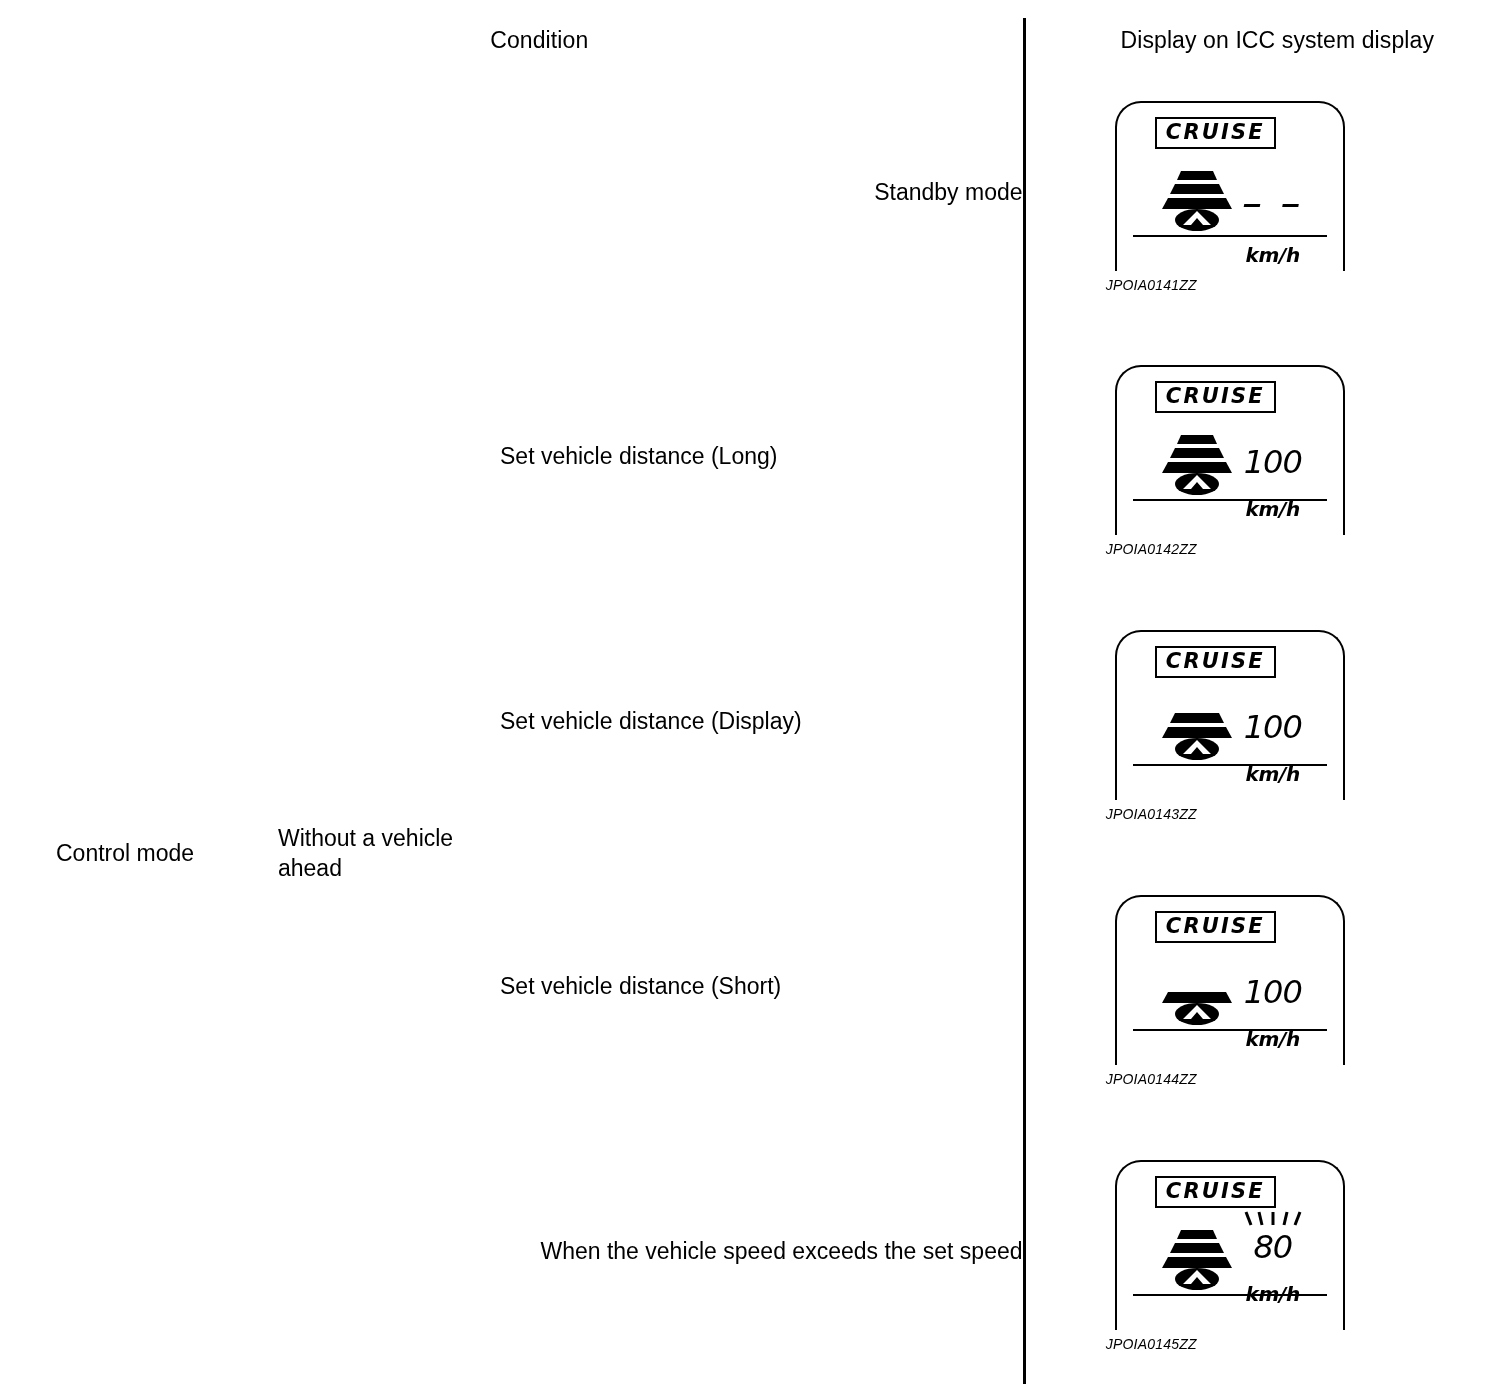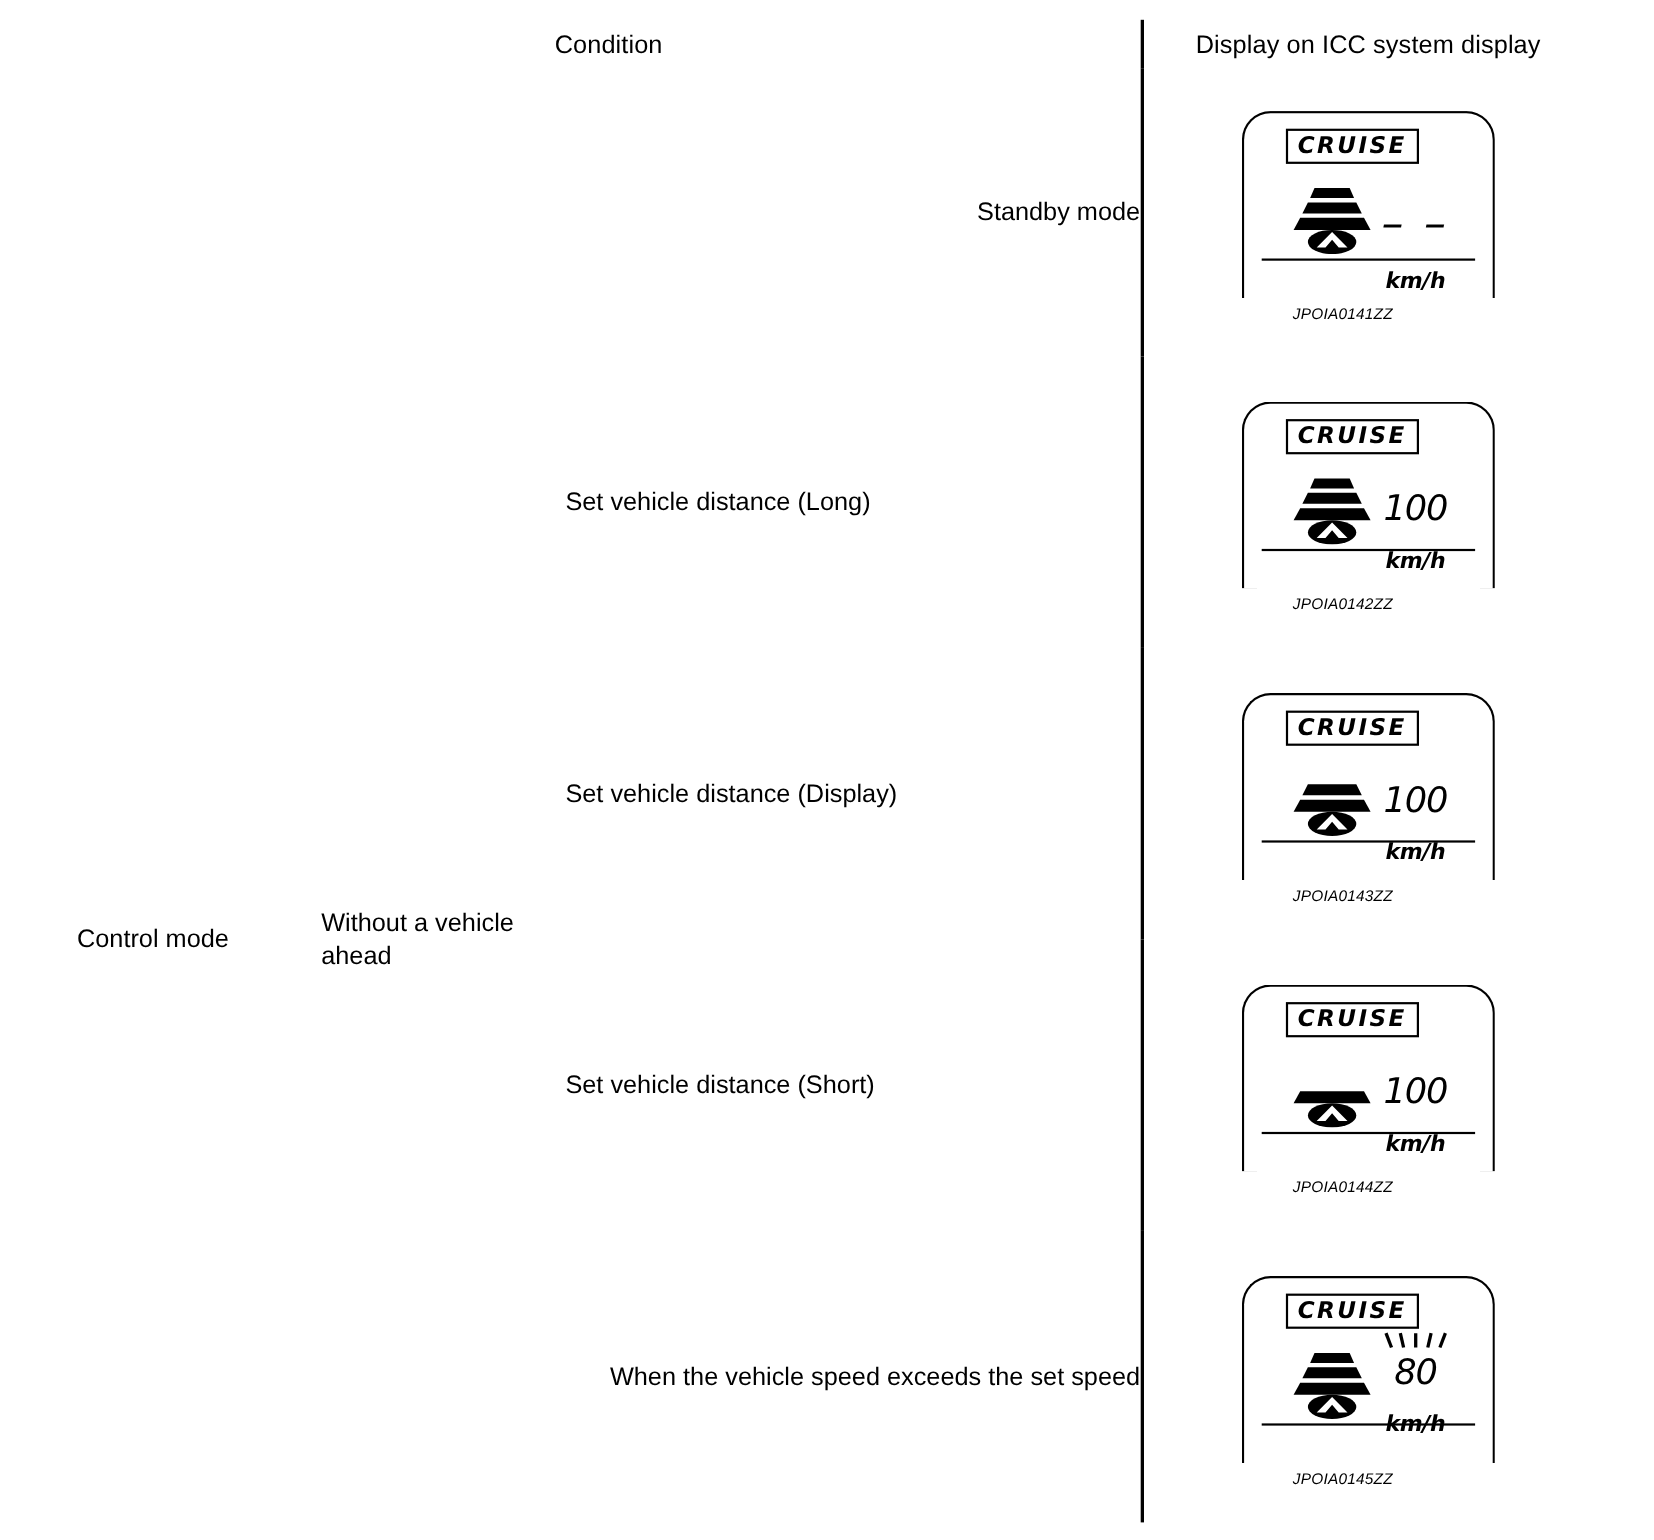--- a/index.html
+++ b/index.html
@@ -11,21 +11,21 @@
     width: 1504px;
     height: 1400px;
     font-family: "Liberation Sans", sans-serif;
     color: #000000;
     position: relative;
     overflow: hidden;
   }
 
   .sheet {
     position: absolute;
-    left: 14px; top: 0;
+    left: 0; top: 0;
     width: 1211px;
     height: 1400px;
   }
 
   
   table.icc {
     position: absolute;
     left: 56px;
     top: 18px;
     width: 1378px;
@@ -167,21 +167,21 @@
   .blink {
     height: 17px;
     margin-bottom: -3px;
   }
   .blink svg { display: block; margin: 0 auto; }
   .blink.hidden { visibility: hidden; }
 
   
   .fig-code {
     font-size: 14px;
-    text-align: center;
+    text-align: left;
     padding-right: 46px;
     margin-top: 6px;
     letter-spacing: .2px;
     font-family: "Liberation Sans", sans-serif;
   }
 </style>
 </head>
 <body>
 
 <div class="sheet">
@@ -190,21 +190,21 @@
     <colgroup>
       <col style="width:222px">
       <col style="width:222px">
       <col style="width:524px">
       <col style="width:410px">
     </colgroup>
 
     <thead>
       <tr>
         <th class="hdr-cell rule-top rule-bot-thk" colspan="3">Condition</th>
-        <th class="hdr-cell rule-top rule-bot-thk rule-l-thn" style="border-left:3px solid #000;">Display on ICC system display</th>
+        <th class="hdr-cell rule-top rule-bot-thk rule-l-thn" style="border-left:3px solid #000;text-align:right;">Display on ICC system display</th>
       </tr>
     </thead>
 
     <tbody>
 
       <tr style="height:262px;">
         <td class="cond-cell rule-bot-thk" colspan="3">Standby mode</td>
         <td class="disp-cell rule-bot-thk rule-r-thk" style="border-left:3px solid #000; border-right:none;">
           <div class="disp-wrap">
             <div class="lcd">

